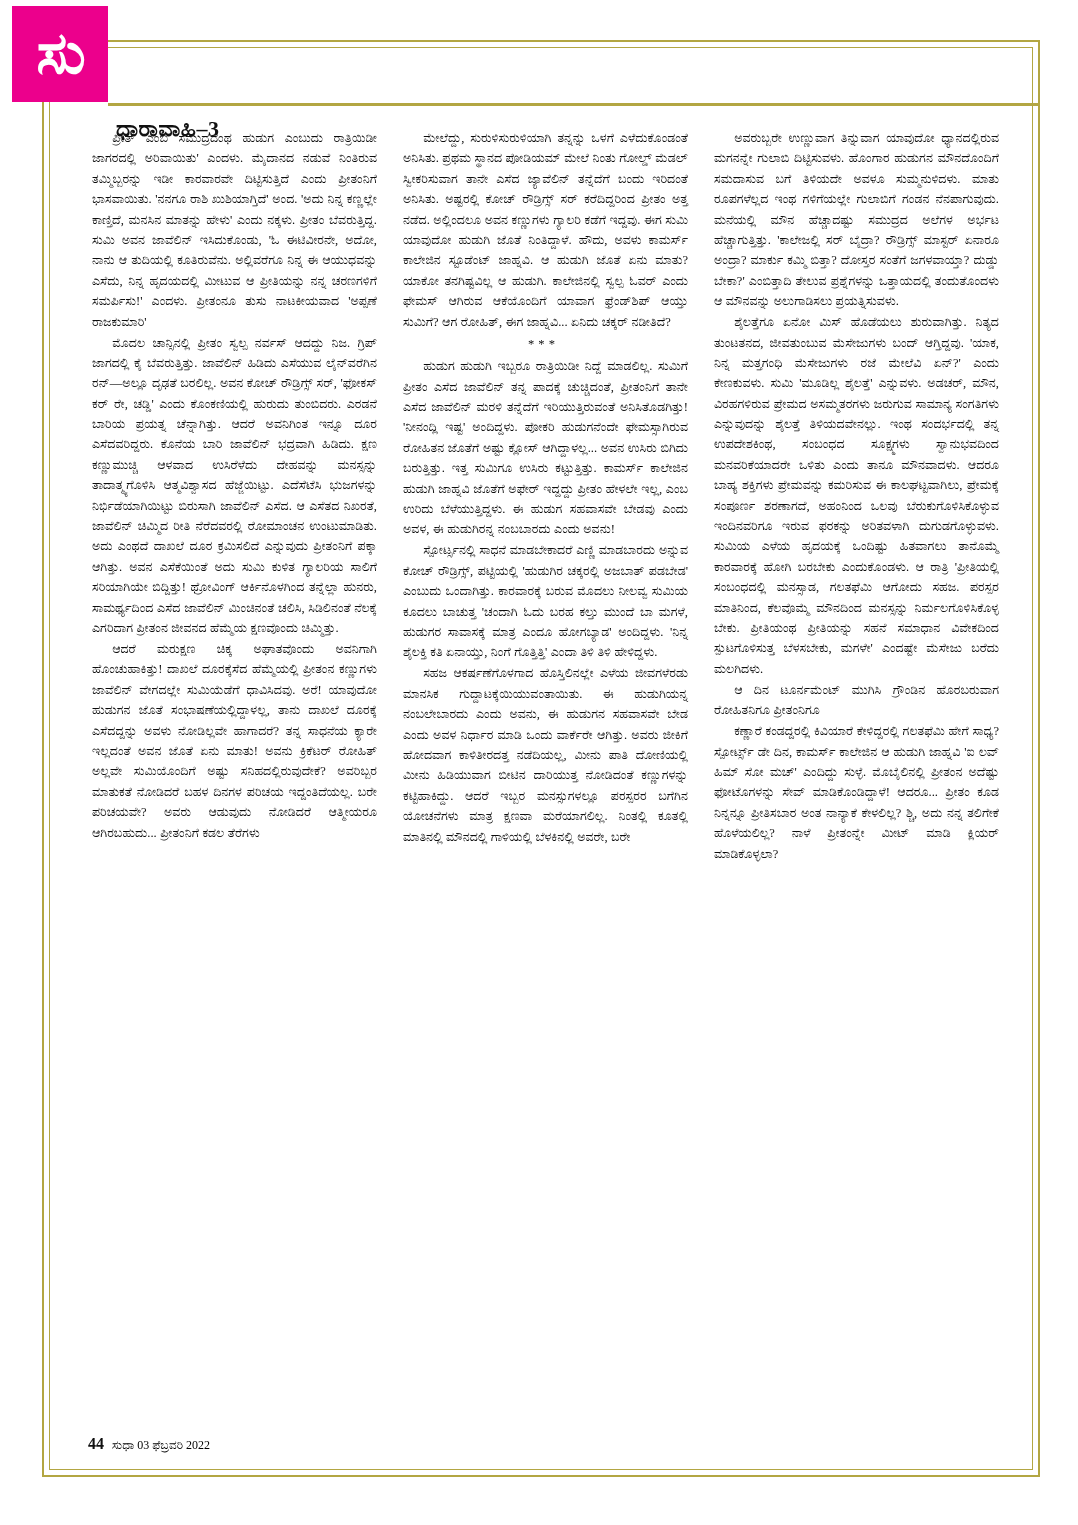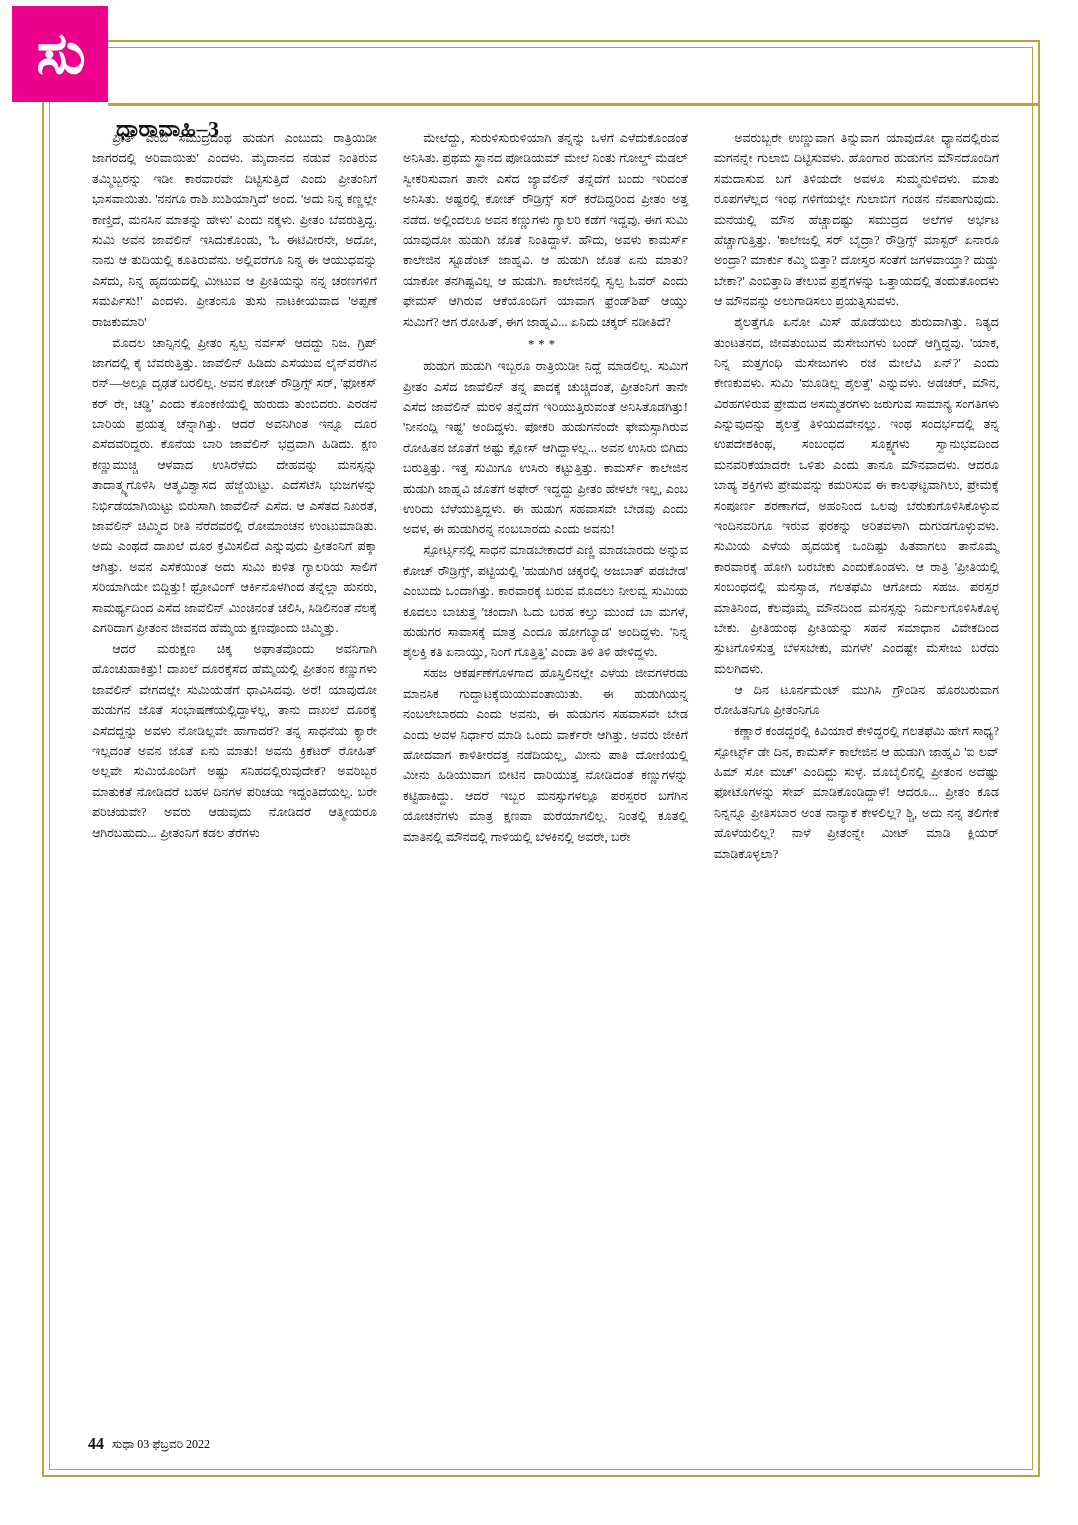--- a/index.html
+++ b/index.html
@@ -120,21 +120,21 @@
     letter-spacing: 4px;
     margin: 2px 0 2px 0;
   }
 
   
   .footer {
     position: absolute;
     left: 88px;
     bottom: 72px;
     display: flex;
-    align-items: center;
+    align-items: flex-end;
     gap: 8px;
   }
   .folio {
     font-family: "Liberation Serif", serif;
     font-size: 16px;
     font-weight: bold;
     color: #111;
   }
   .footer-text {
     font-family: "Liberation Serif", serif;

